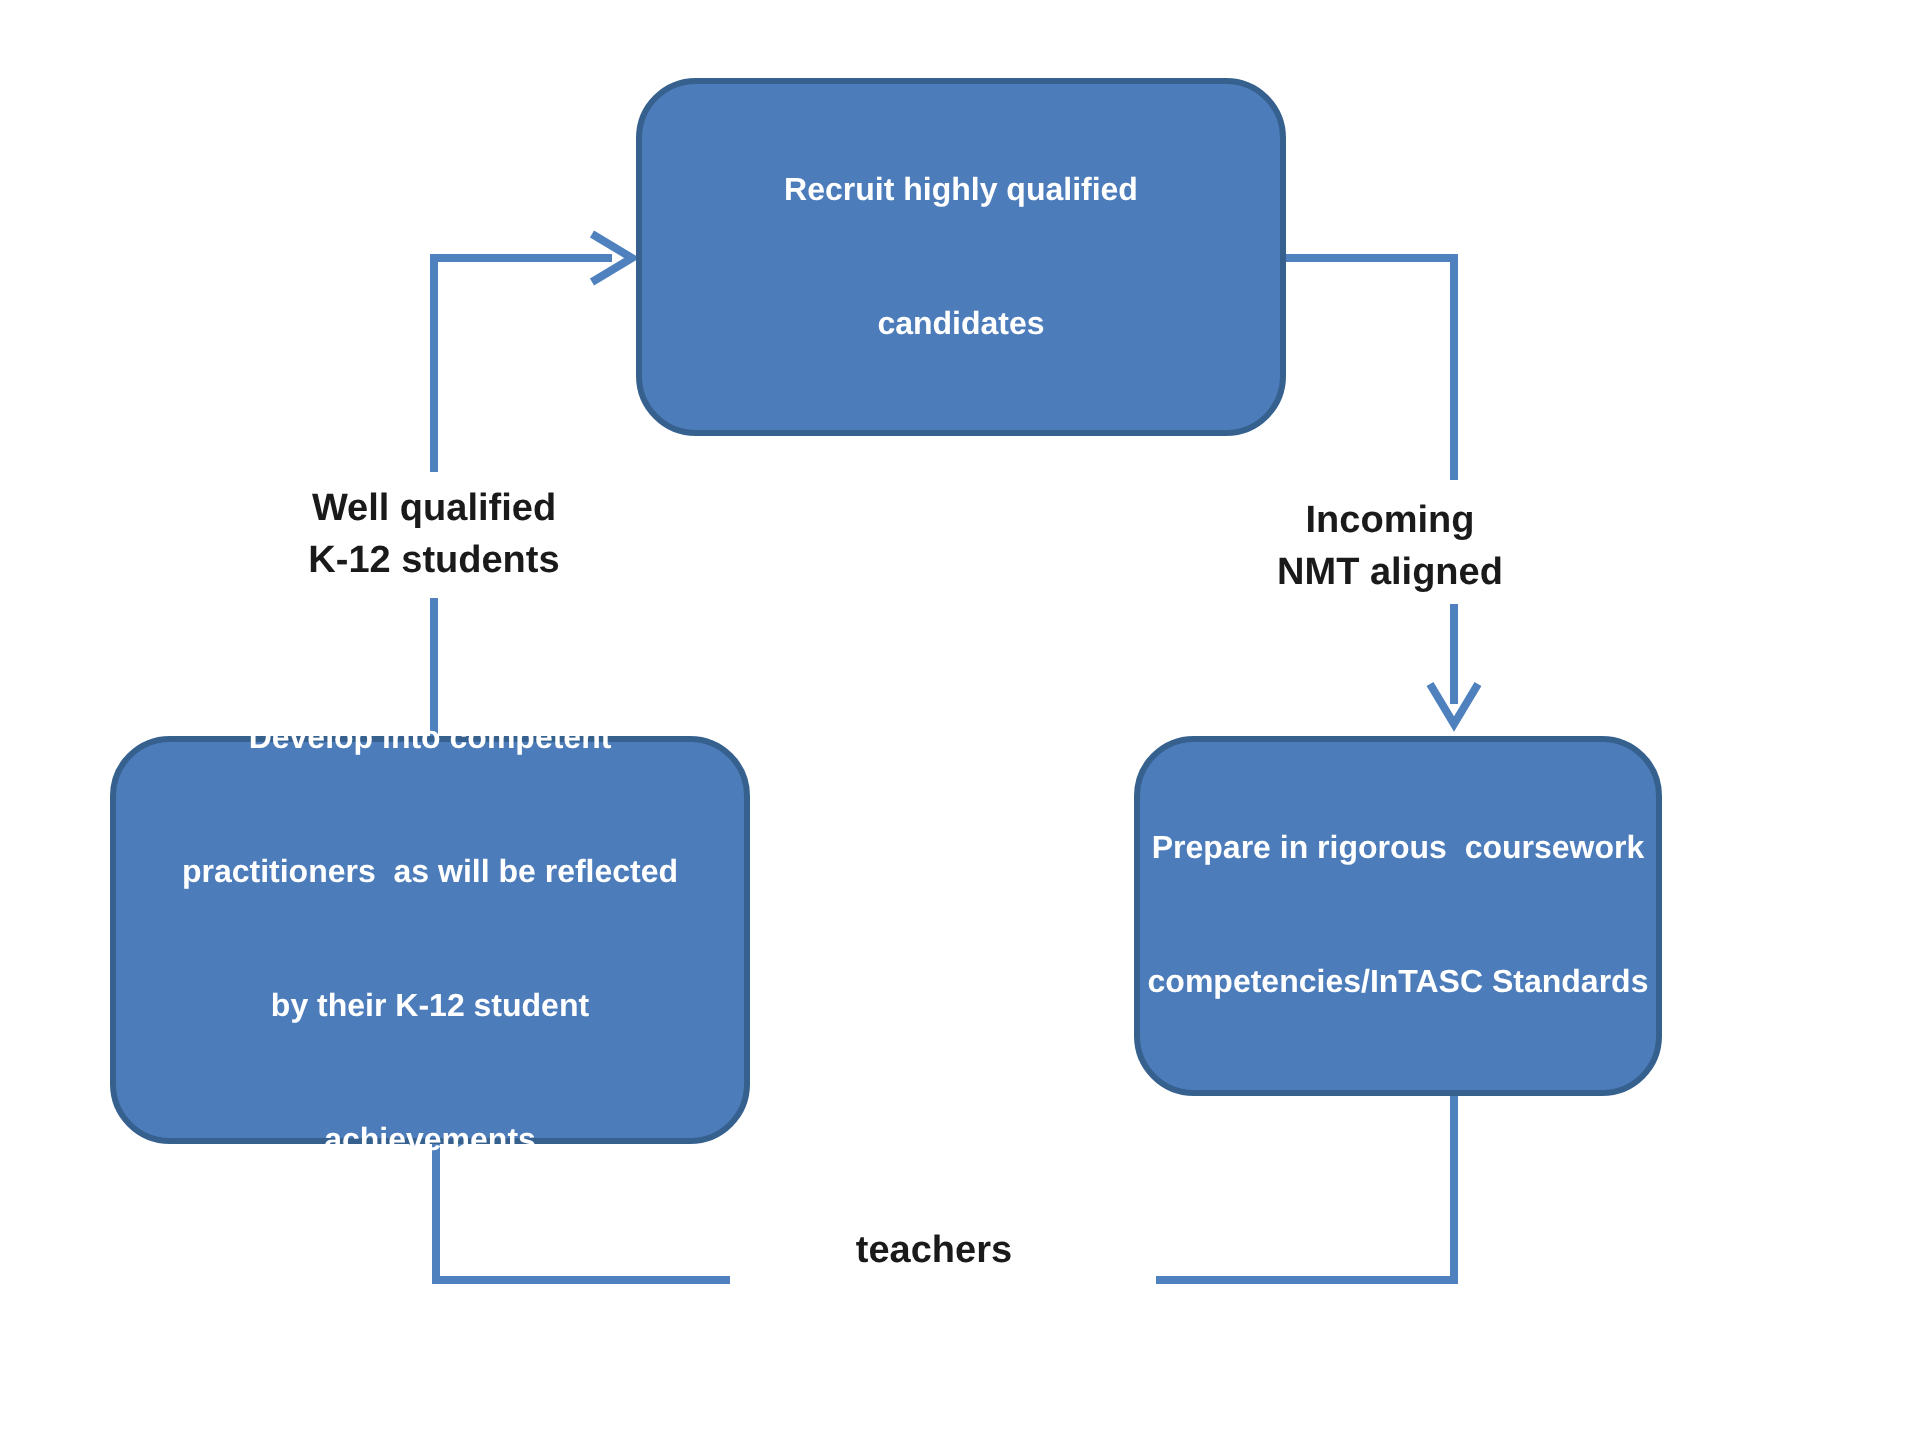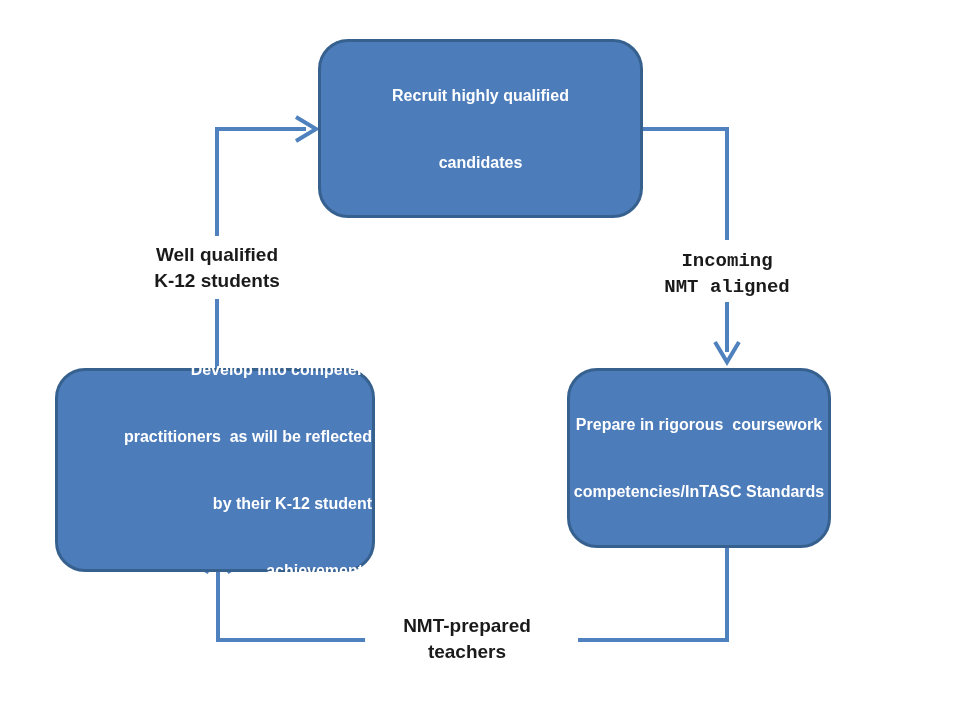--- a/index.html
+++ b/index.html
@@ -36,33 +36,33 @@
     align-items: center;
     justify-content: center;
     text-align: center;
     color: var(--box-text, #fff);
     font-weight: bold;
     font-size: 16px;
     line-height: 23px;
     gap: 44px;
   }
   .node-top   { left: 318px; top: 39px;  width: 325px; height: 179px; }
-  .node-left  { left: 55px;  top: 368px; width: 320px; height: 204px; align-items: flex-end; }
+  .node-left  { left: 55px;  top: 368px; width: 320px; height: 204px; }
   .node-right { left: 567px; top: 368px; width: 264px; height: 180px; }
   .edge-label {
     position: absolute;
     width: 200px;
     text-align: center;
     color: var(--label-text, #1a1a1a);
     font-weight: bold;
     font-size: 19px;
     line-height: 26px;
   }
   .label-well-qualified { left: 117px; top: 242px; }
-  .label-incoming       { left: 627px; top: 248px; font-family: Liberation Mono, monospace; }
+  .label-incoming       { left: 595px; top: 248px; }
   .label-nmt-prepared   { left: 367px; top: 613px; }
   .node-line, .label-line { white-space: pre; }
 </style>
 </head>
 <body>
 
 <div class="canvas">
 
   <svg class="connector-layer" viewBox="0 0 960 720">
 
@@ -103,17 +103,16 @@
     <div class="label-line">Well qualified</div>
     <div class="label-line">K-12 students</div>
   </div>
 
   <div class="edge-label label-incoming">
     <div class="label-line">Incoming</div>
     <div class="label-line">NMT aligned</div>
   </div>
 
   <div class="edge-label label-nmt-prepared">
-    <div class="label-line">NMT-prepared</div>
     <div class="label-line">teachers</div>
   </div>
 
 </div>
 
 </body></html>

